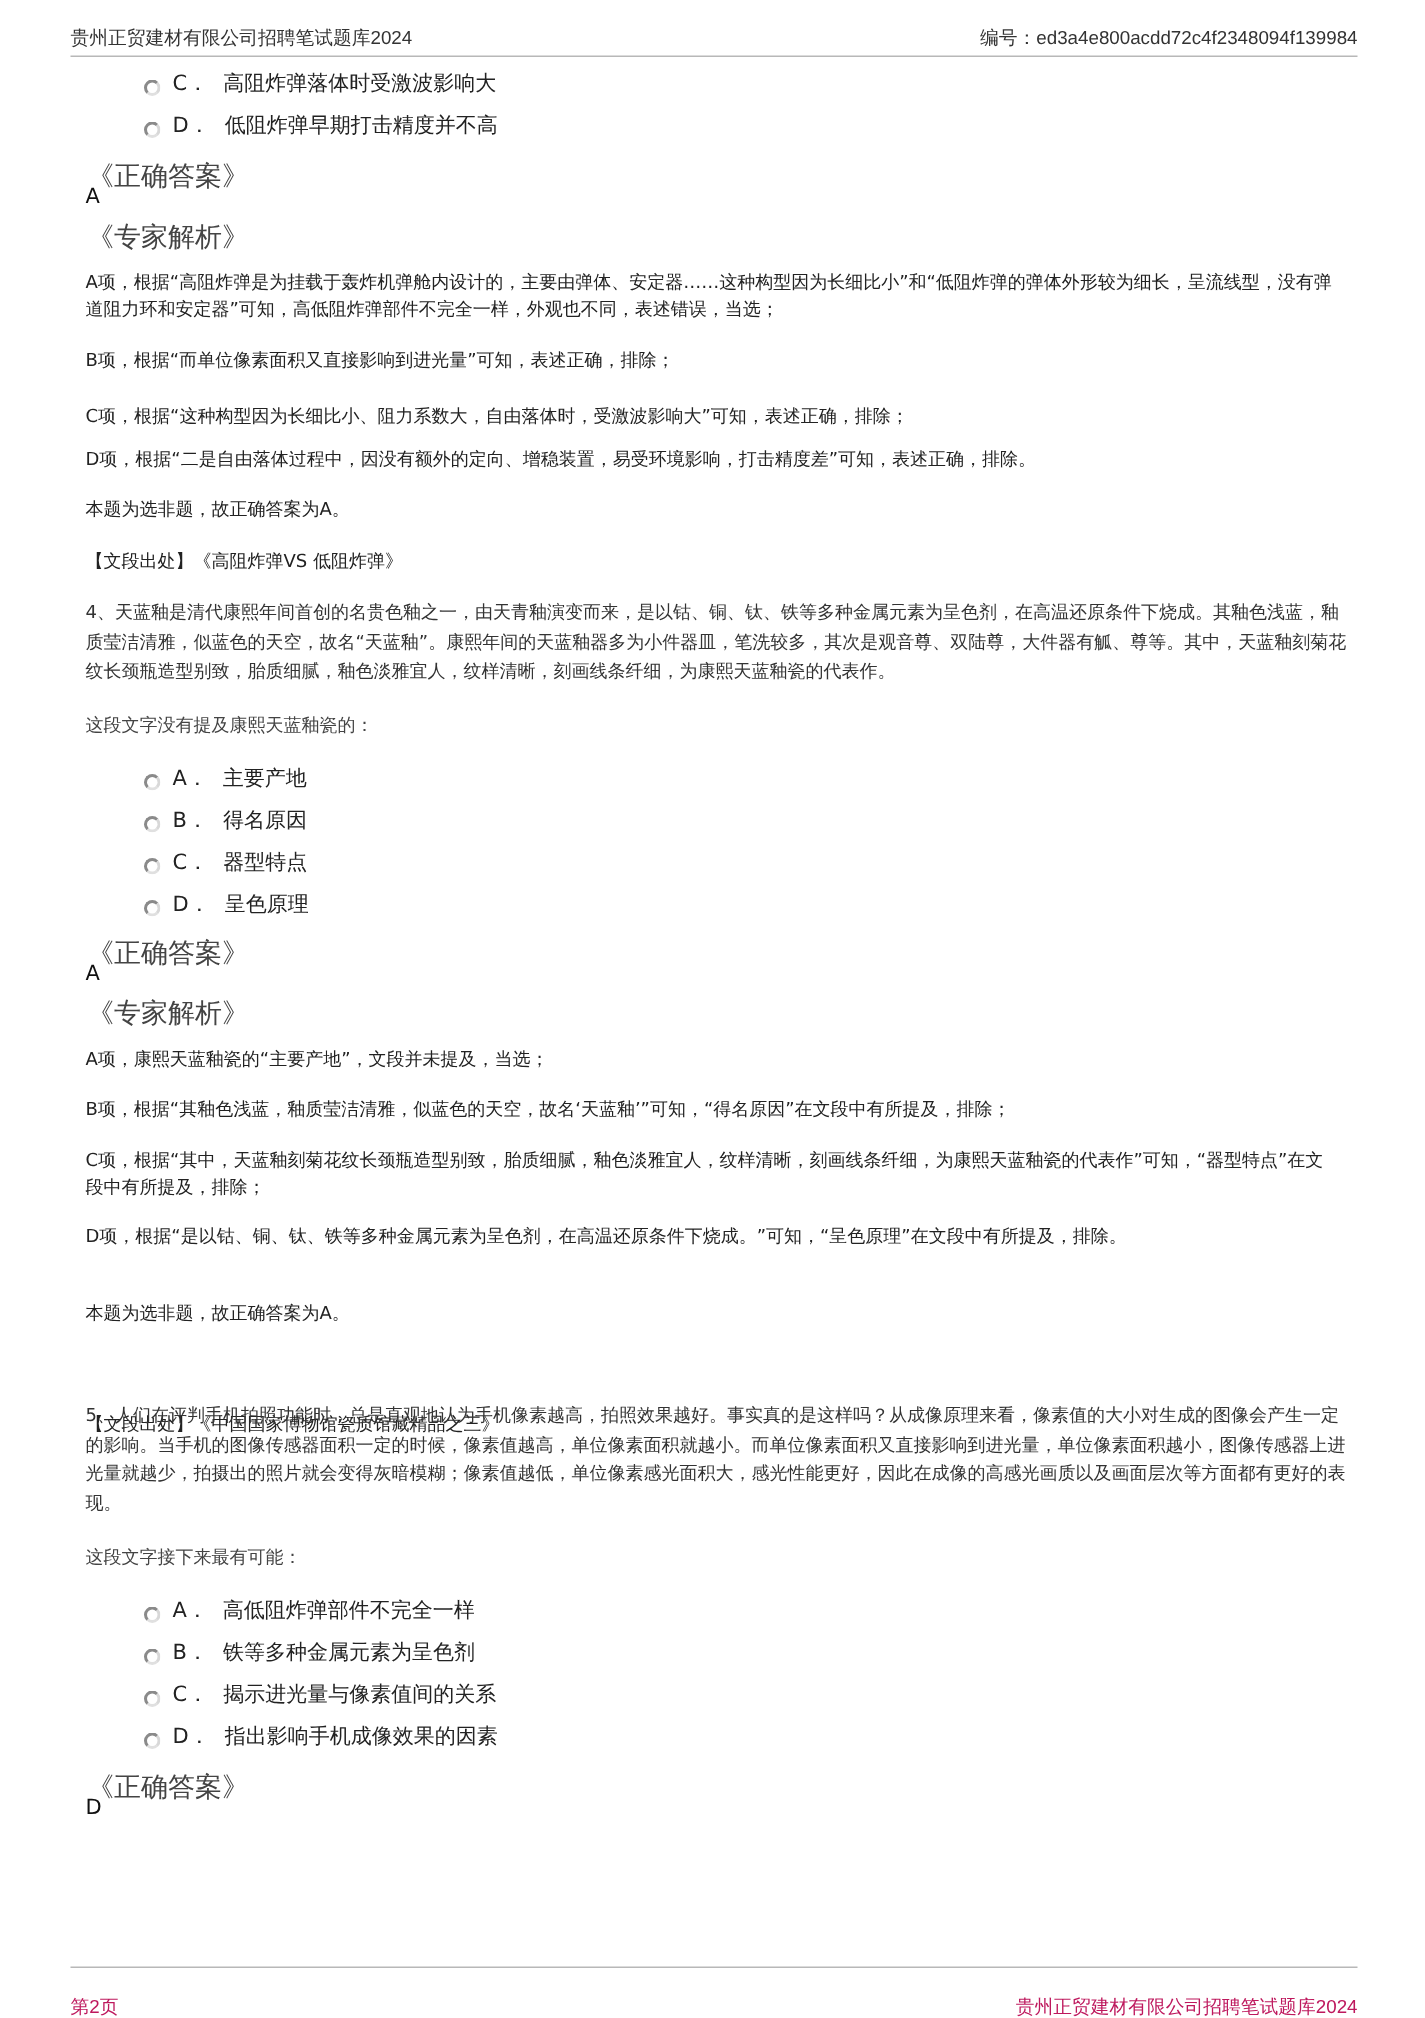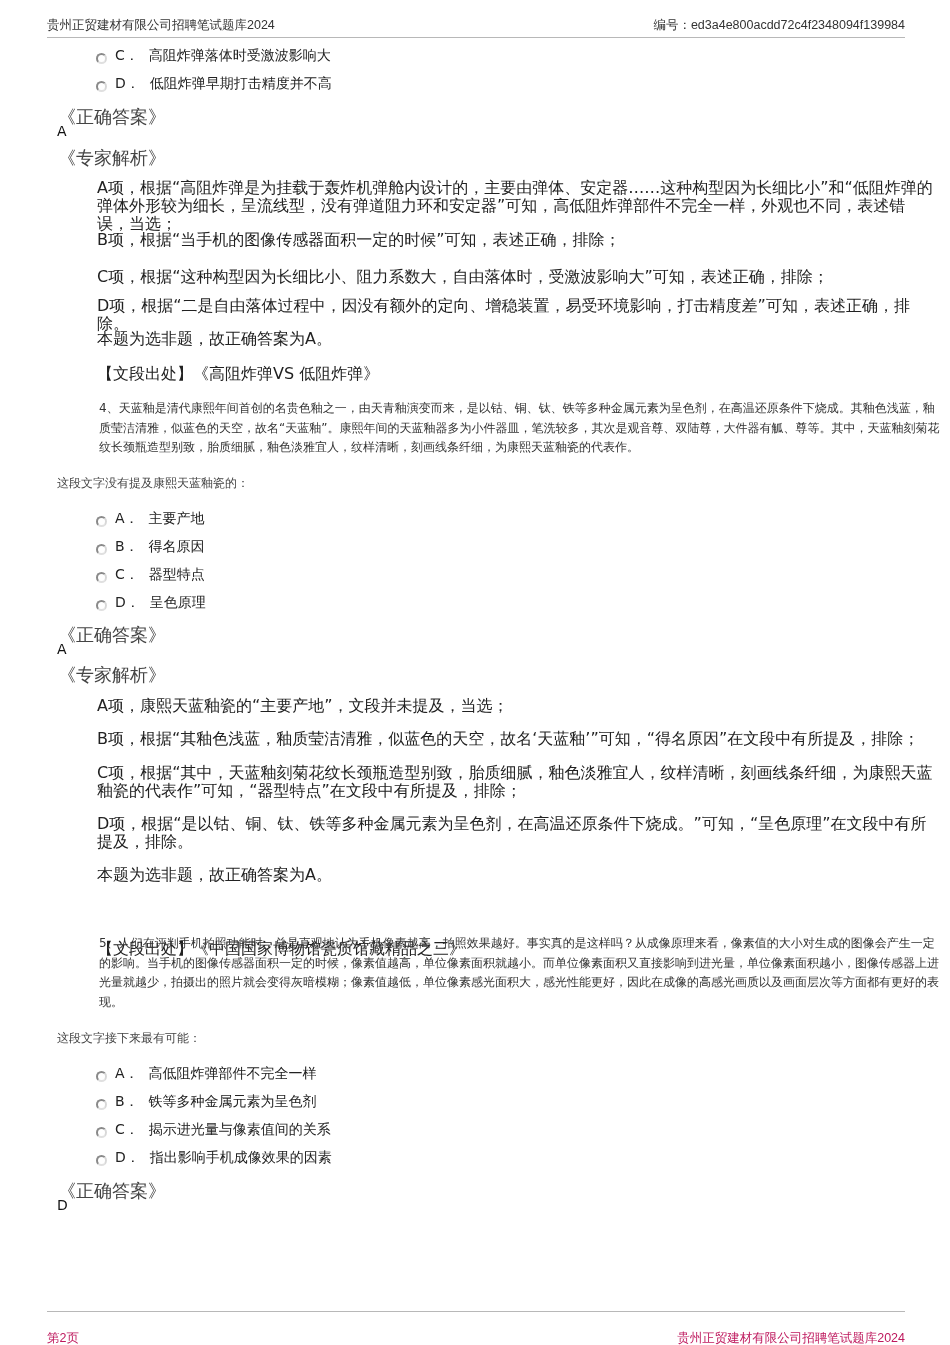--- a/index.html
+++ b/index.html
@@ -31,28 +31,26 @@
     }
     .radio {
       width: 11px; height: 11px; border-radius: 50%;
       border: 2px solid #8a8a8a; border-right-color: #d8d8d8; border-bottom-color: #e0e0e0;
       background: #fff; margin-right: 8px; margin-top: 5px; box-sizing: border-box;
     }
     .opt-letter { margin-right: 10px; }
     .label { position: absolute; left: 57px; font-size: 18px; color: #444; }
     .answer { position: absolute; left: 57px; font-size: 14px; color: #111; }
     .para {
-      position: absolute; left: 57px; width: 836px; font-size: 16px; color: #222;
+      position: absolute; left: 57px; width: 836px; font-size: 12px; color: #222;
       line-height: 18px;
-      margin-left: 40px;
     }
     .qtext {
       position: absolute; left: 57px; width: 845px; font-size: 12px; color: #333;
       line-height: 19.5px;
-      margin-left: 42px;
     }
     .prompt { position: absolute; left: 57px; font-size: 12px; color: #444; }
   </style>
 </head>
 <body>
 
 <div class="page-header">
   <span>贵州正贸建材有限公司招聘笔试题库2024</span>
   <span><span>编号：</span><span>ed3a4e800acdd72c4f2348094f139984</span></span>
 </div>
@@ -67,21 +65,21 @@
   <div class="opt" style="top:75px">
     <span class="radio"></span>
     <span class="opt-letter">D．</span>
     <span>低阻炸弹早期打击精度并不高</span>
   </div>
   <div class="label" style="top:105px;left:58px">《正确答案》</div>
   <div class="answer" style="top:123px">A</div>
   <div class="label" style="top:146px;left:58px">《专家解析》</div>
 
   <div class="para" style="top:179px">A项，根据“高阻炸弹是为挂载于轰炸机弹舱内设计的，主要由弹体、安定器……这种构型因为长细比小”和“低阻炸弹的弹体外形较为细长，呈流线型，没有弹道阻力环和安定器”可知，高低阻炸弹部件不完全一样，外观也不同，表述错误，当选；</div>
-  <div class="para" style="top:231px">B项，根据“当手机的图像传感器面积一定的时候”可知，表述正确，排除；</div>
+  <div class="para" style="top:231px">B项，根据“而单位像素面积又直接影响到进光量”可知，表述正确，排除；</div>
   <div class="para" style="top:268px">C项，根据“这种构型因为长细比小、阻力系数大，自由落体时，受激波影响大”可知，表述正确，排除；</div>
   <div class="para" style="top:297px">D项，根据“二是自由落体过程中，因没有额外的定向、增稳装置，易受环境影响，打击精度差”可知，表述正确，排除。</div>
   <div class="para" style="top:330px">本题为选非题，故正确答案为A。</div>
   <div class="para" style="top:365px">【文段出处】《高阻炸弹VS 低阻炸弹》</div>
 
   <div class="qtext" style="top:399px">4、天蓝釉是清代康熙年间首创的名贵色釉之一，由天青釉演变而来，是以钴、铜、钛、铁等多种金属元素为呈色剂，在高温还原条件下烧成。其釉色浅蓝，釉质莹洁清雅，似蓝色的天空，故名“天蓝釉”。康熙年间的天蓝釉器多为小件器皿，笔洗较多，其次是观音尊、双陆尊，大件器有觚、尊等。其中，天蓝釉刻菊花纹长颈瓶造型别致，胎质细腻，釉色淡雅宜人，纹样清晰，刻画线条纤细，为康熙天蓝釉瓷的代表作。</div>
   <div class="prompt" style="top:475px">这段文字没有提及康熙天蓝釉瓷的：</div>
 
   <div class="opt" style="top:510px">
     <span class="radio"></span>

